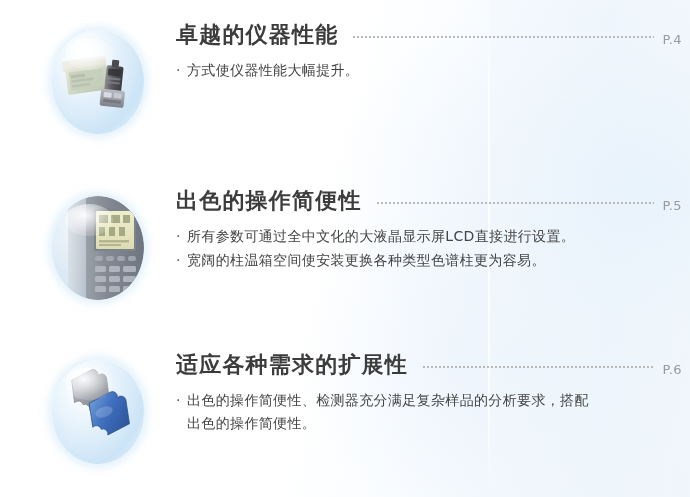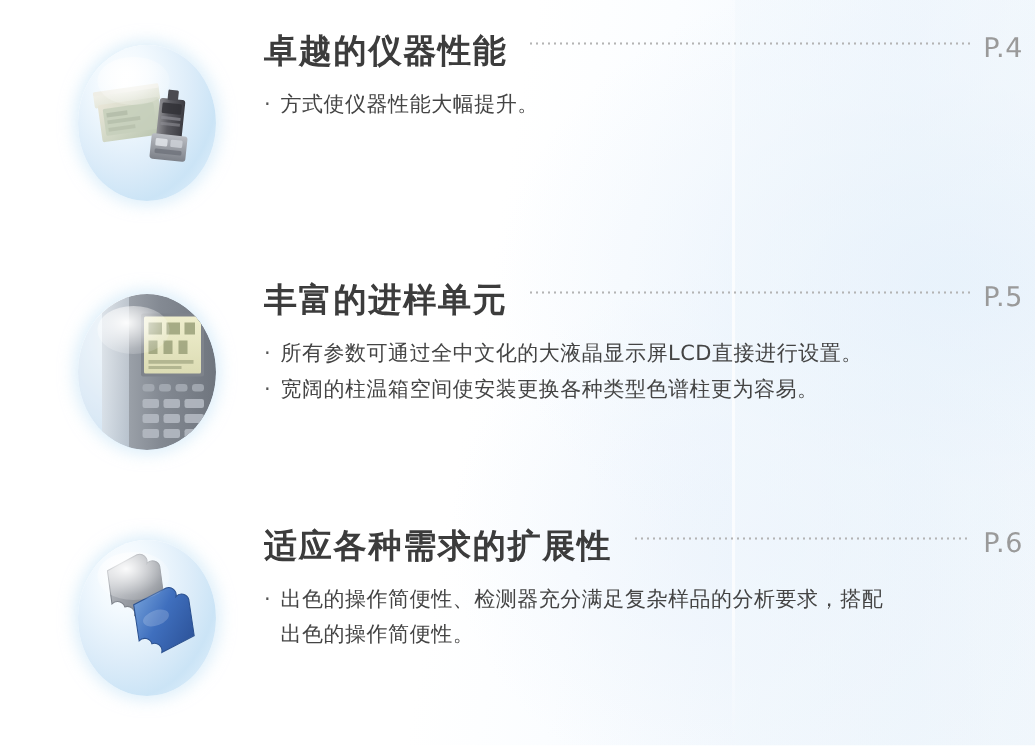--- a/index.html
+++ b/index.html
@@ -92,21 +92,21 @@
   
   .content {
     position: absolute;
     left: 176px;
     top: 0;
     width: 506px;
   }
 
   .head-row {
     display: flex;
-    align-items: flex-start;
+    align-items: flex-end;
     width: 100%;
   }
   .title {
     font-size: 22px;
     font-weight: bold;
     color: #3c3c3c;
     letter-spacing: 1.2px;
     line-height: 1.2;
     white-space: nowrap;
     flex: 0 0 auto;
@@ -115,21 +115,21 @@
     flex: 1 1 auto;
     height: 14px;
     margin: 0 9px 4px 14px;
     background-image: radial-gradient(circle, #b4b4b4 0.7px, rgba(0,0,0,0) 0.8px);
     background-size: 4px 14px;
     background-repeat: repeat-x;
     background-position: 0 center;
   }
   .page-ref {
     flex: 0 0 auto;
-    font-size: 18px;
+    font-size: 13px;
     color: #9a9a9a;
     letter-spacing: 0.4px;
     padding-bottom: 1px;
   }
 
   .bullets {
     margin-top: 11px;
   }
   .bullet {
     position: relative;
@@ -285,21 +285,21 @@
               <rect x="57" y="90" width="11" height="6" rx="1.5"></rect>
               <rect x="71" y="90" width="13" height="6" rx="1.5"></rect>
             </g>
           </svg>
         </div>
       </div>
     </div>
 
     <div class="content">
       <div class="head-row">
-        <div class="title">丰富的进样单元</div>
+        <div class="title">出色的操作简便性</div>
         <div class="leader"></div>
         <div class="page-ref">P.5</div>
       </div>
       <div class="bullets">
         <div class="bullet">
           <span class="dot">·</span>
           <span class="txt">所有参数可通过全中文化的大液晶显示屏LCD直接进行设置。</span>
         </div>
         <div class="bullet">
           <span class="dot">·</span>

